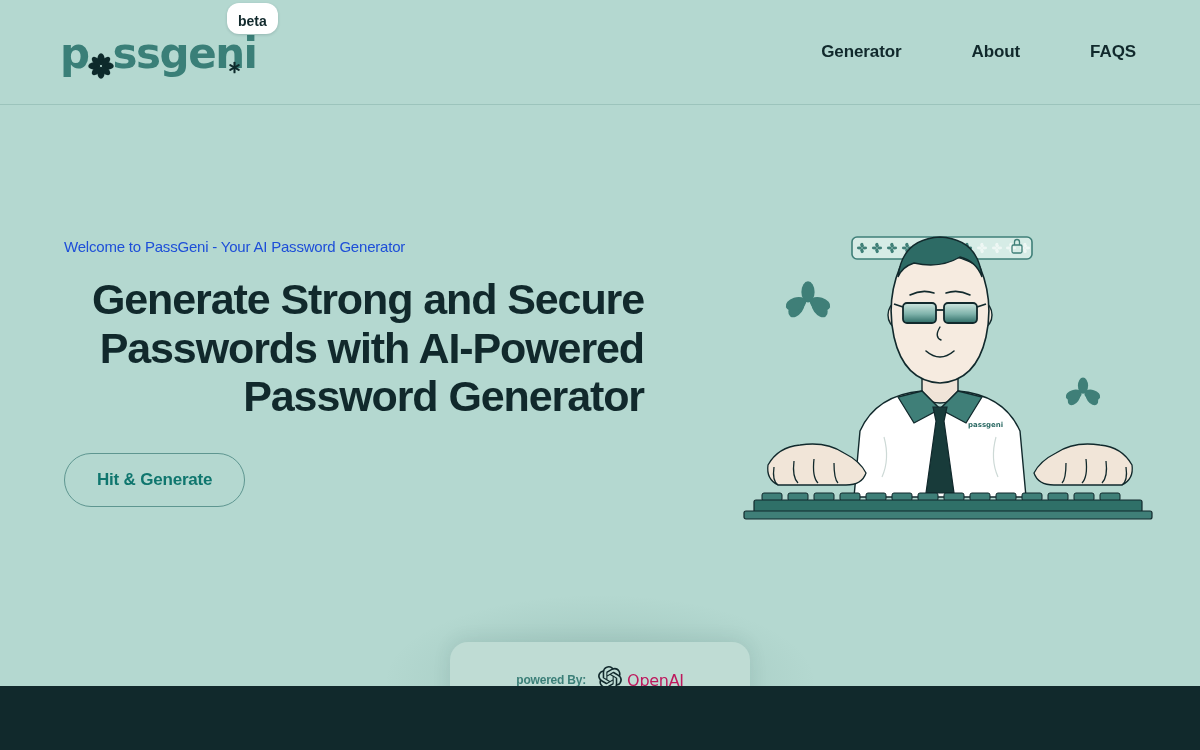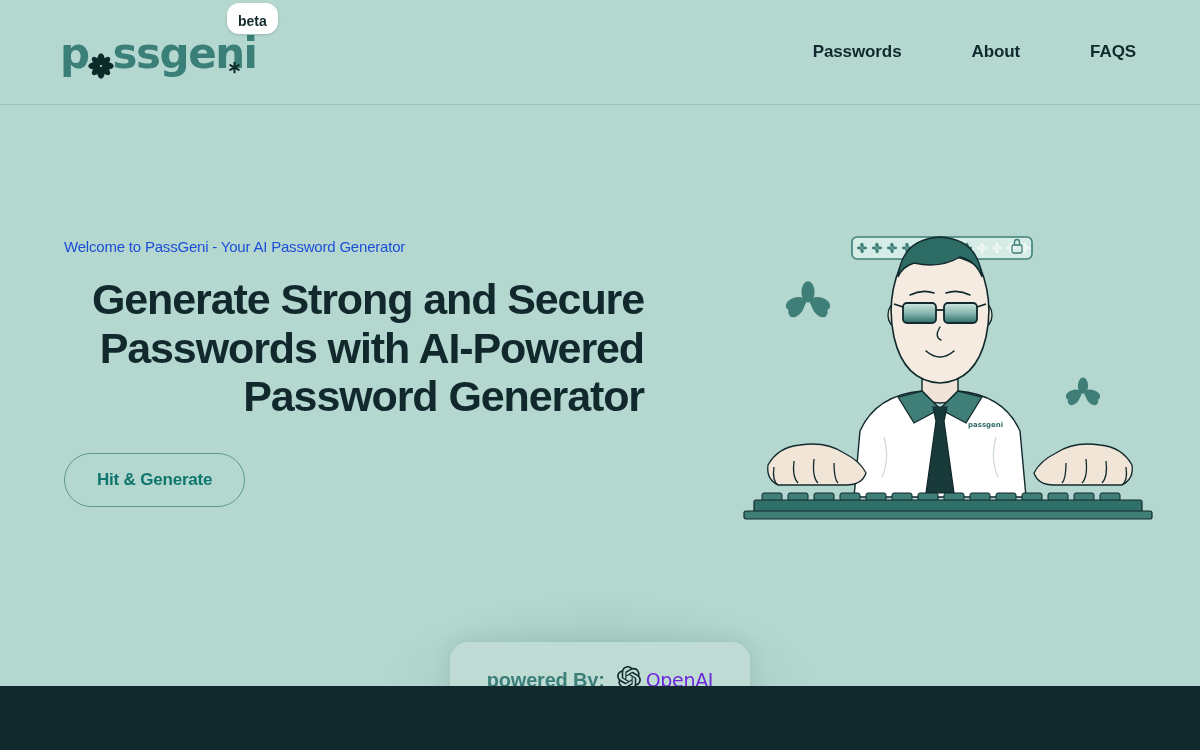--- a/index.html
+++ b/index.html
@@ -182,36 +182,36 @@
     background: #bfdcd4;
     border-radius: 18px 18px 0 0;
     display: flex;
     align-items: center;
     justify-content: center;
     gap: 12px;
     box-shadow: 0 -2px 18px rgba(30,70,64,0.10);
   }
 
   .powered-label {
-    font-size: 20px;
+    font-size: 12px;
     font-weight: bold;
     color: #3b7f78;
     letter-spacing: -0.2px;
   }
 
   .openai-lockup {
     display: flex;
     align-items: center;
     gap: 5px;
   }
 
   .openai-name {
     font-family: "DejaVu Sans", sans-serif;
-    font-size: 19px;
-    color: #6d28d9;
+    font-size: 16px;
+    color: #be185d;
     letter-spacing: -0.3px;
   }
 
   
   .footer {
     position: absolute;
     left: 0;
     top: 686px;
     width: 1200px;
     height: 64px;
@@ -254,21 +254,21 @@
               <rect x="42" y="5" width="16" height="90" rx="7" transform="rotate(120 50 50)"></rect>
             </g>
           </svg>
         </span>
 
         <span class="beta-badge">beta</span>
       </div>
     </div>
 
     <nav class="nav">
-      <a class="nav-item" href="#">Passwords</a>
+      <a class="nav-item" href="#">Generator</a>
       <a class="nav-item" href="#">About</a>
       <a class="nav-item" href="#">FAQS</a>
     </nav>
   </div>
 
   <div class="hero-left">
     <div class="eyebrow">Welcome to PassGeni - Your AI Password Generator</div>
     <h1 class="headline">Generate Strong and Secure Passwords with AI-Powered Password Generator</h1>
     <button class="cta">Hit &amp; Generate</button>
   </div>

